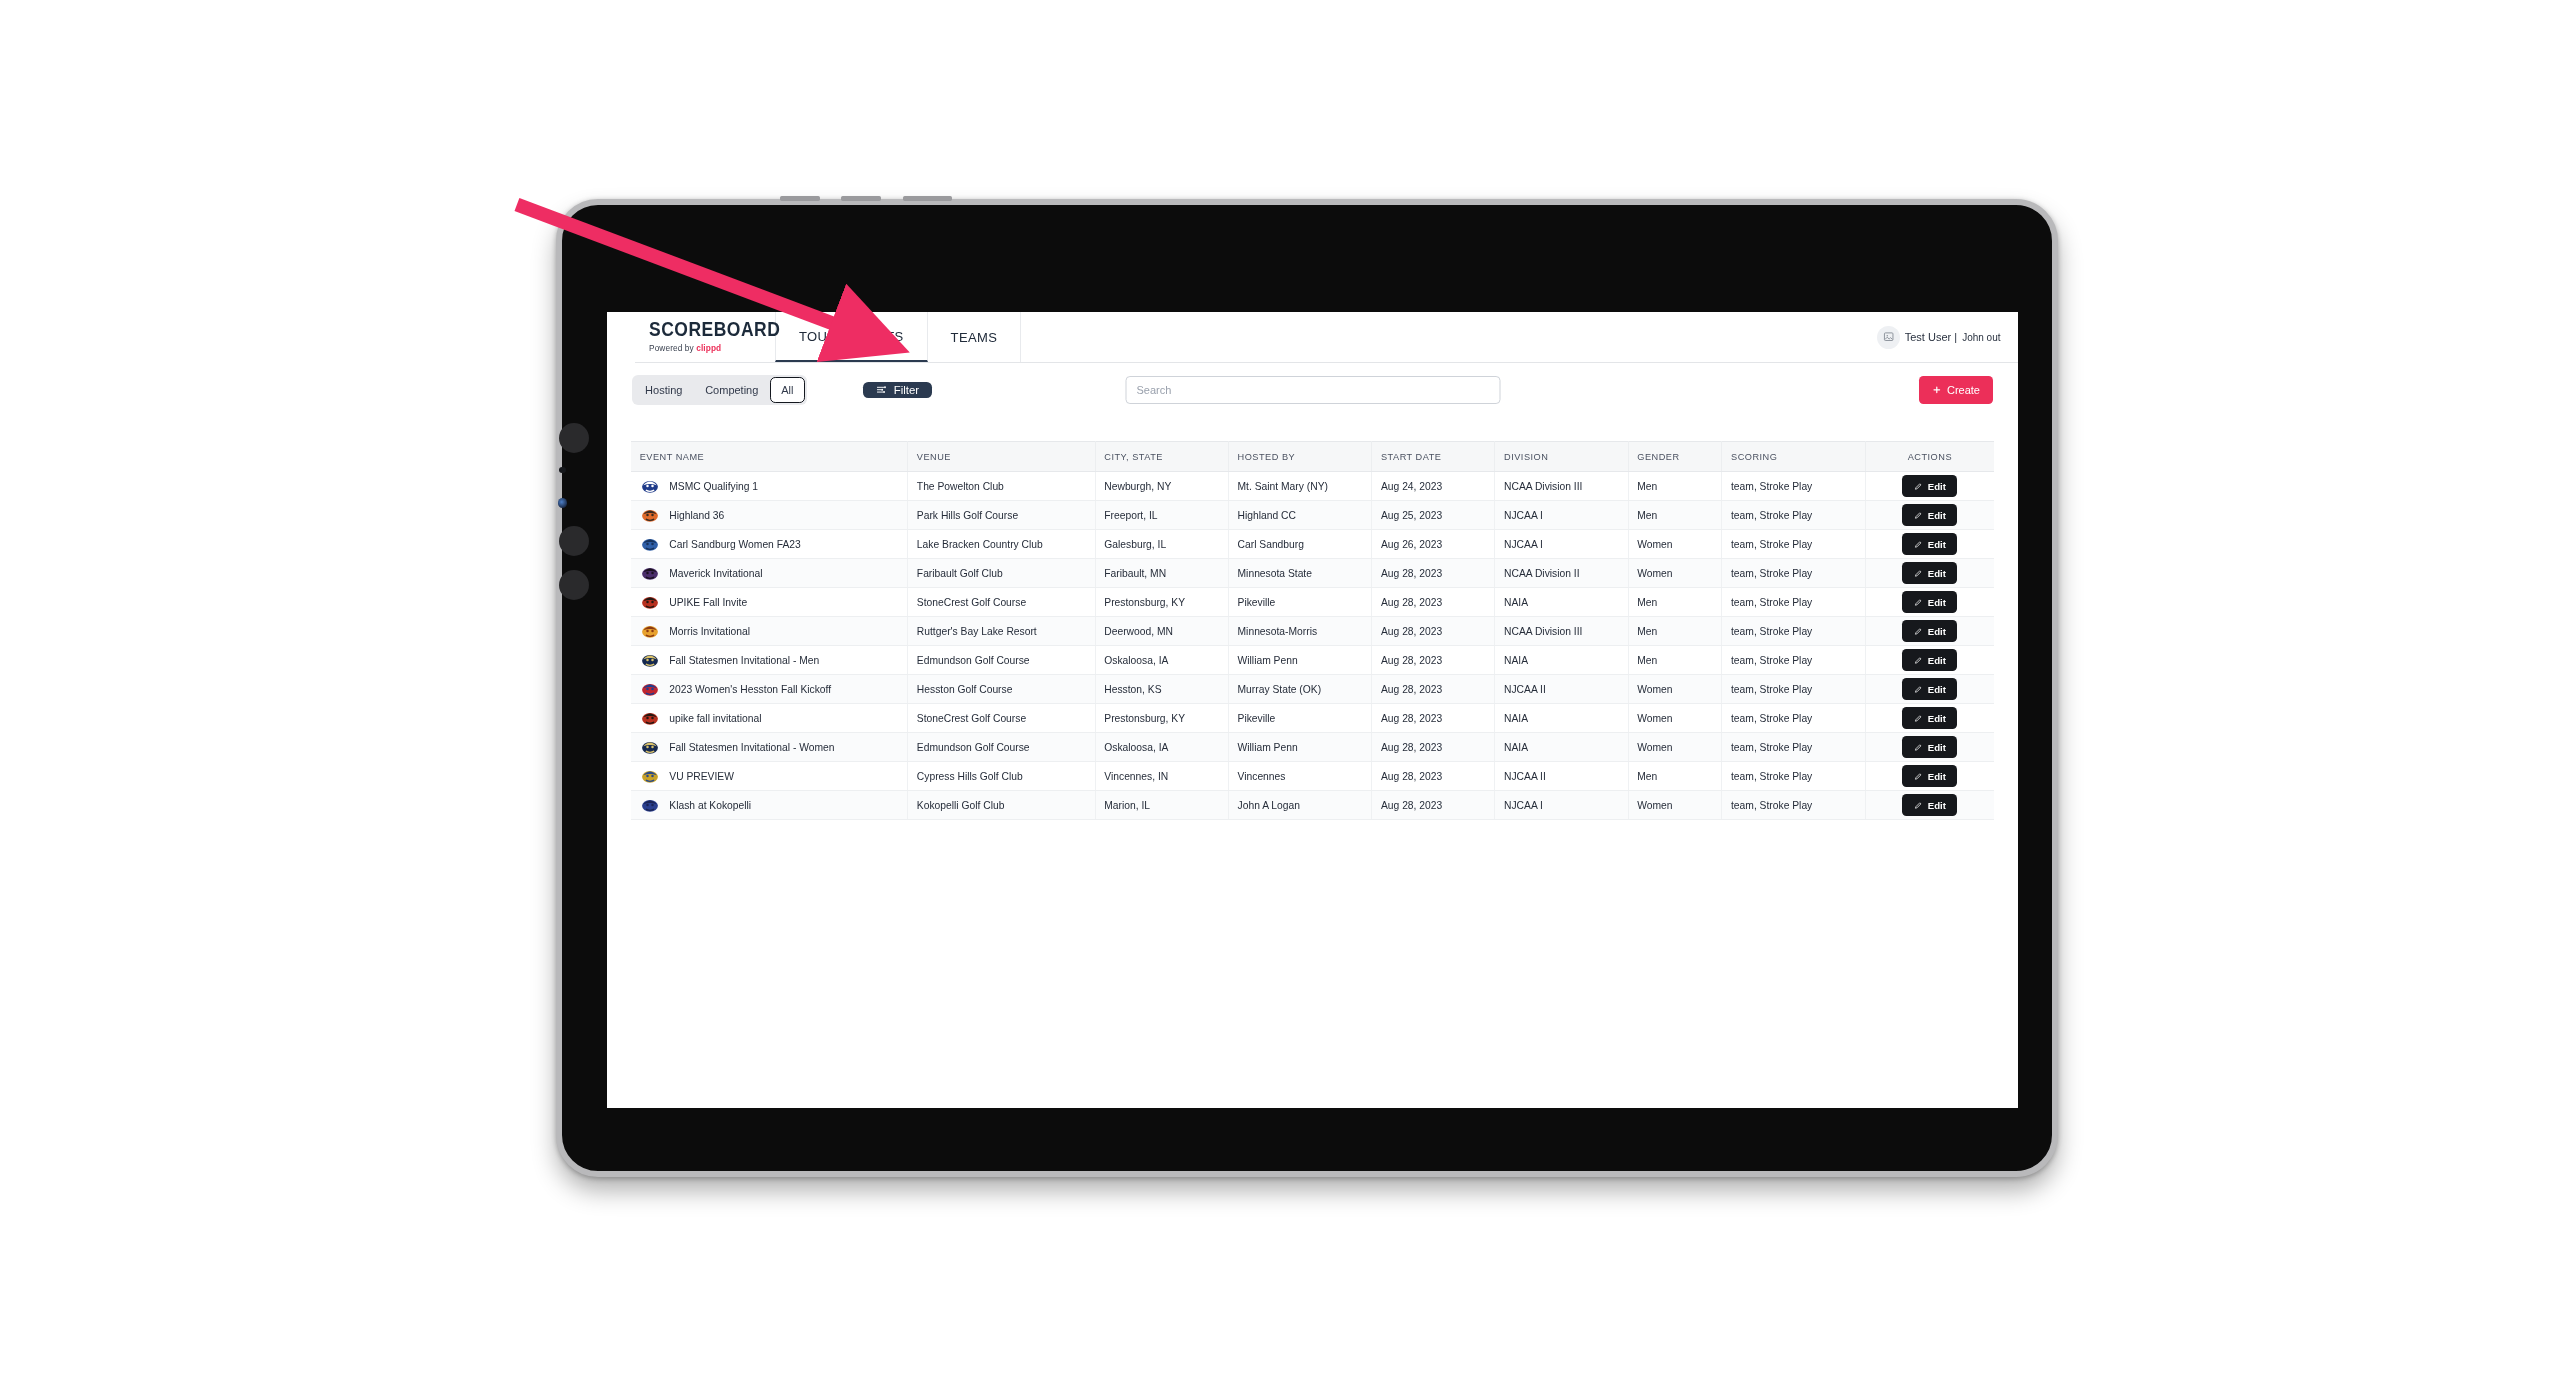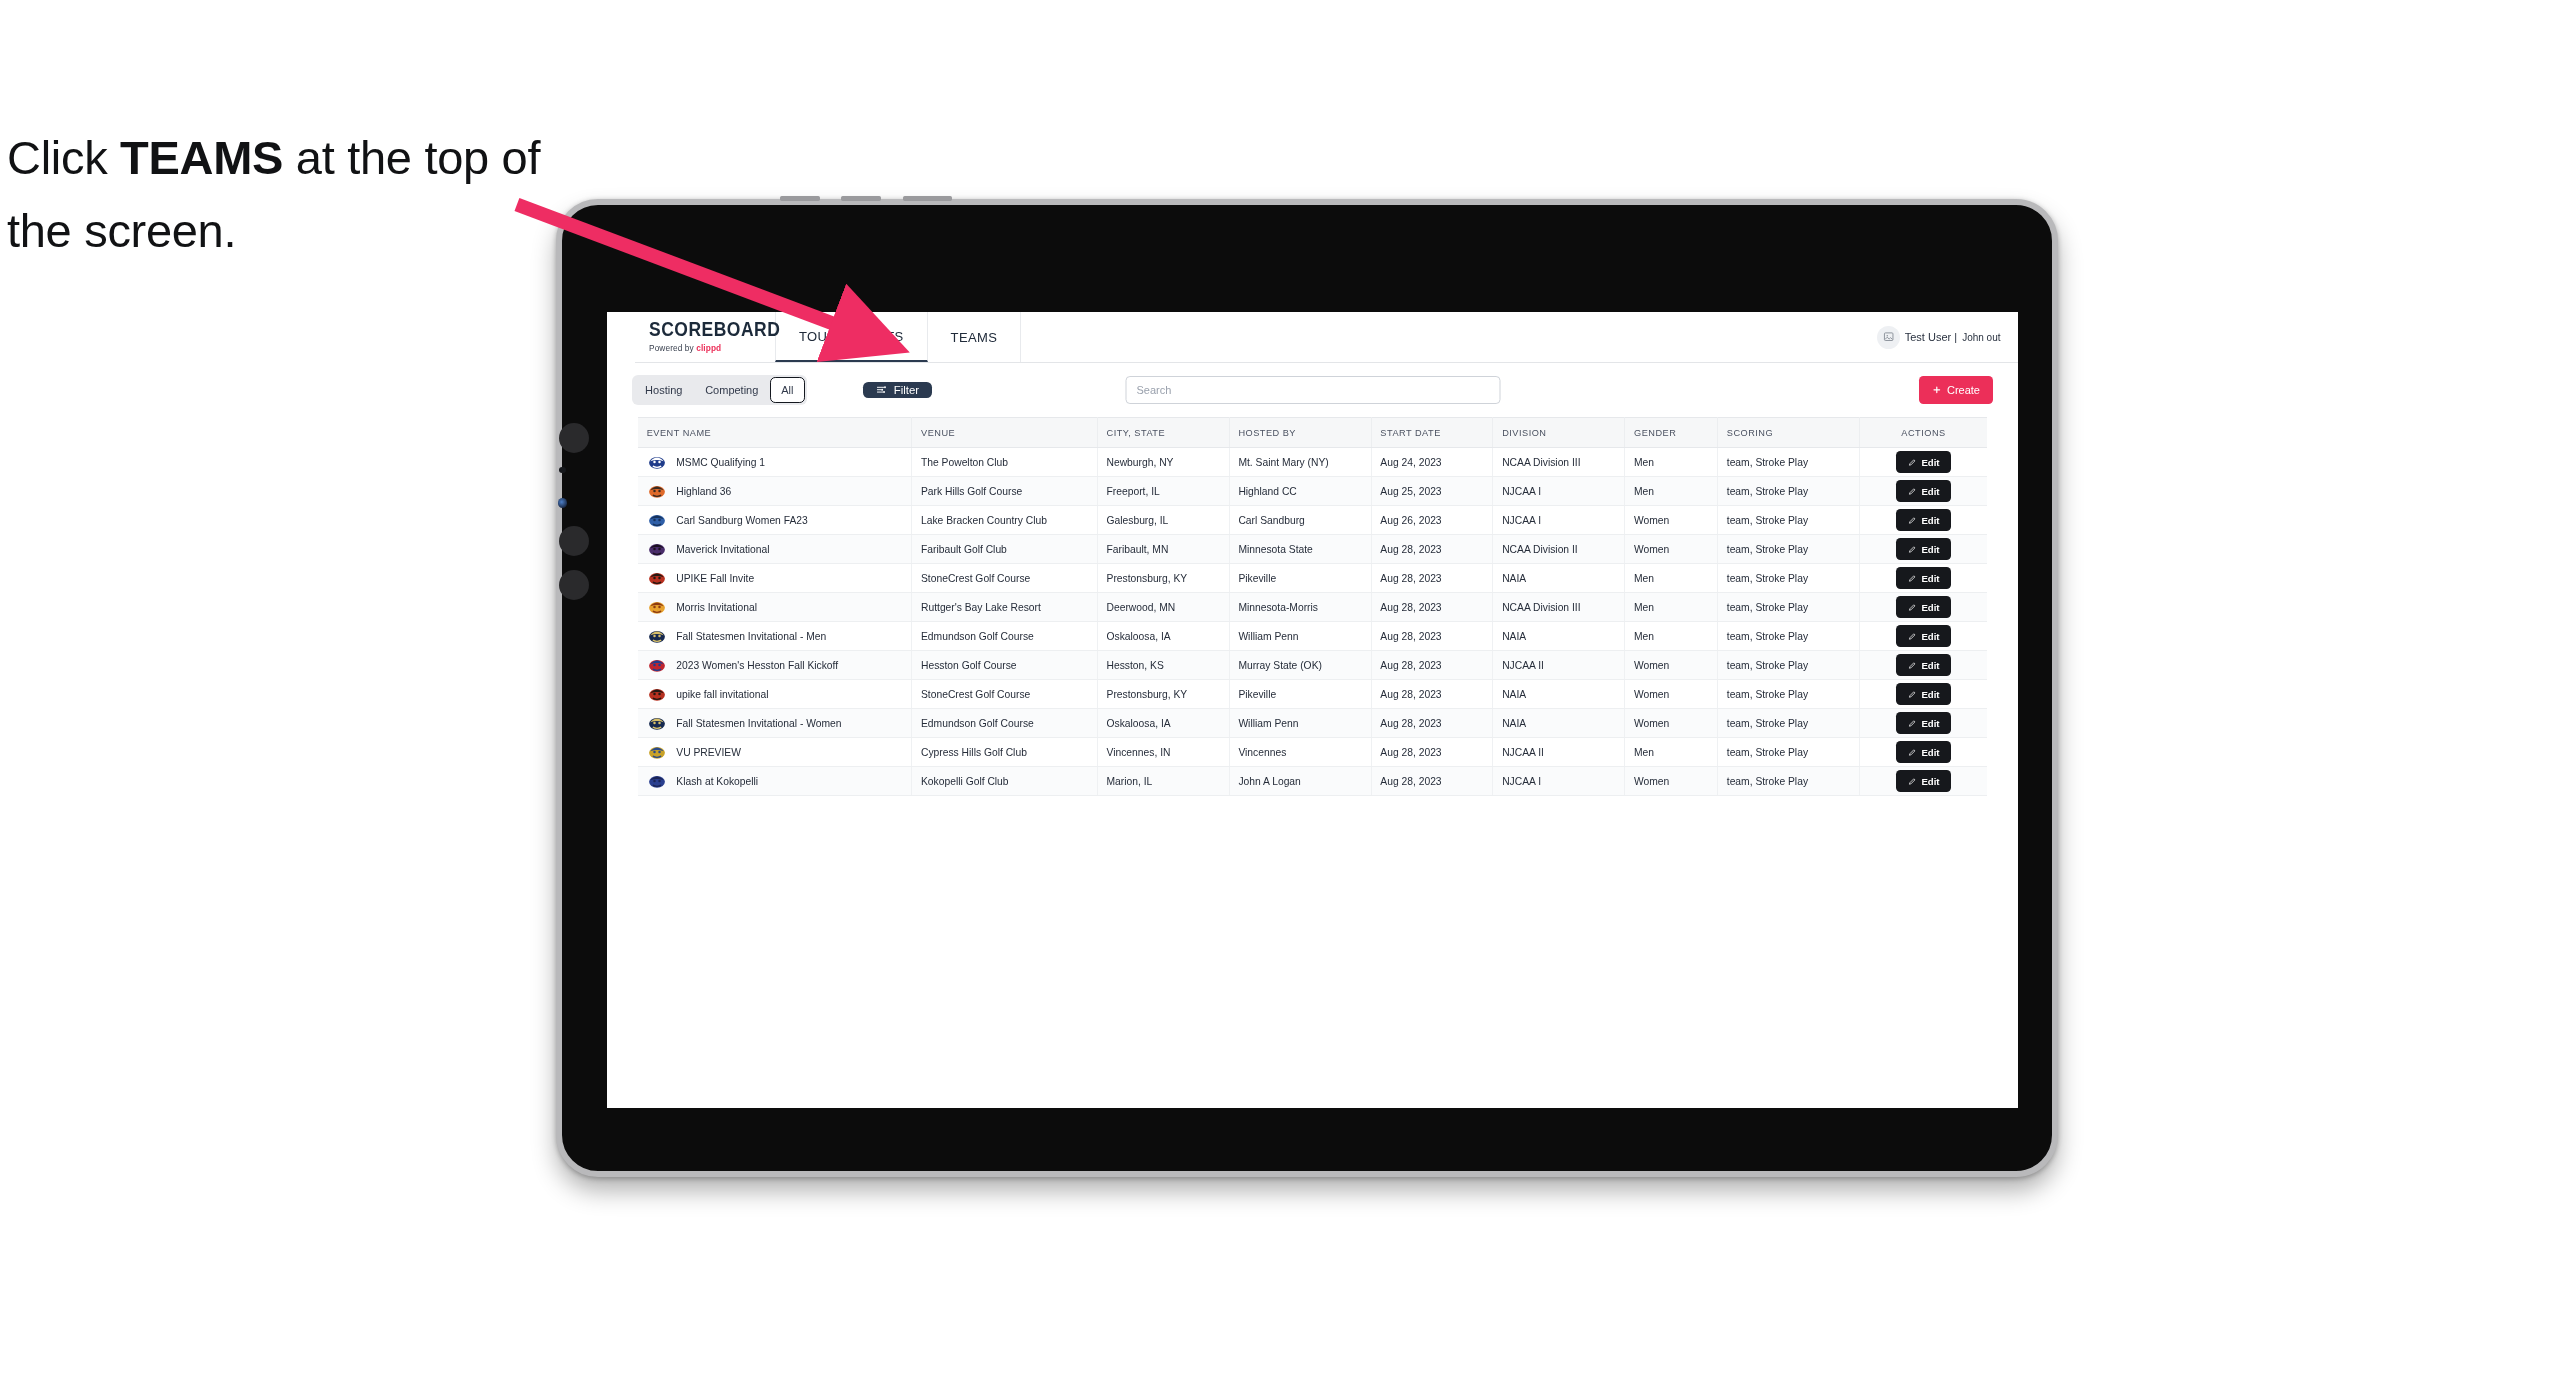--- a/index.html
+++ b/index.html
@@ -116,21 +116,21 @@
     font-family:"Liberation Sans", sans-serif; background:transparent;
   }
   .search-box input::placeholder { color:#9aa1ad; }
   .create-btn {
     margin-left:auto; background:#ec2f59; color:#fff; height:28px; border-radius:4.4px;
     display:flex; align-items:center; gap:5.2px; padding:0 13px; font-size:11px; cursor:pointer;
     border:none; font-family:"Liberation Sans", sans-serif;
   }
 
   
-  #tablewrap { padding:0 31px; }
+  #tablewrap { padding:0 24px;margin-top:24px; }
   table { width:100%; border-collapse:collapse; table-layout:fixed; }
   thead th {
     background:#f6f7f8; text-align:left; font-size:9.2px; color:#4a5160;
     font-weight:normal; letter-spacing:0.5px; padding:8.7px 8.7px; height:30px;
     border-top:0.9px solid #e6e8eb; border-bottom:0.9px solid #e6e8eb;
     border-right:0.9px solid #eceef0;
   }
   thead th:last-child { border-right:none; text-align:center; }
   tbody td {
     font-size:10.3px; color:#262d3a; padding:0 8.7px; height:29px;
@@ -147,23 +147,20 @@
     font-family:"Liberation Sans", sans-serif;
     font-weight:bold;
   }
   .pencil { display:inline-block; width:8.7px; height:8.7px; }
 </style>
 </head>
 <body>
 
 <div id="stage">
 
-  <div id="instruction">
-    <span>Click </span><span class="strong">TEAMS</span><span> at the top of the screen.</span>
-  </div>
 
   <div id="tablet">
     <div class="top-btn" style="left:218px; width:40px;"></div>
     <div class="top-btn" style="left:279px; width:40px;"></div>
     <div class="top-btn" style="left:341px; width:49px;"></div>
 
     <div class="side-dot" style="top:218px; width:30px; height:30px;"></div>
     <div class="cam-dot" style="top:262px;"></div>
     <div class="cam-blue" style="top:293px;"></div>
     <div class="side-dot" style="top:321px; width:30px; height:30px;"></div>

